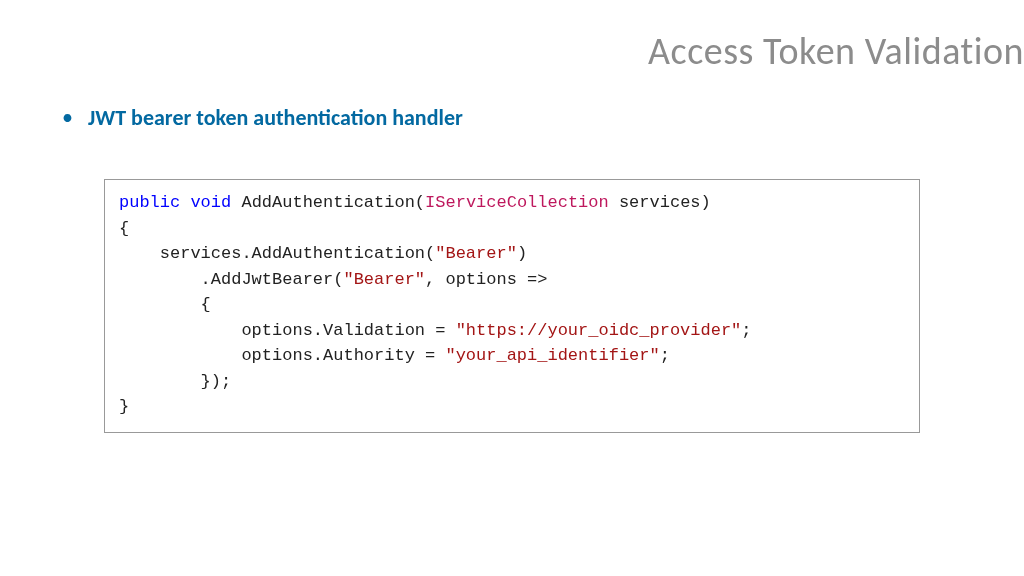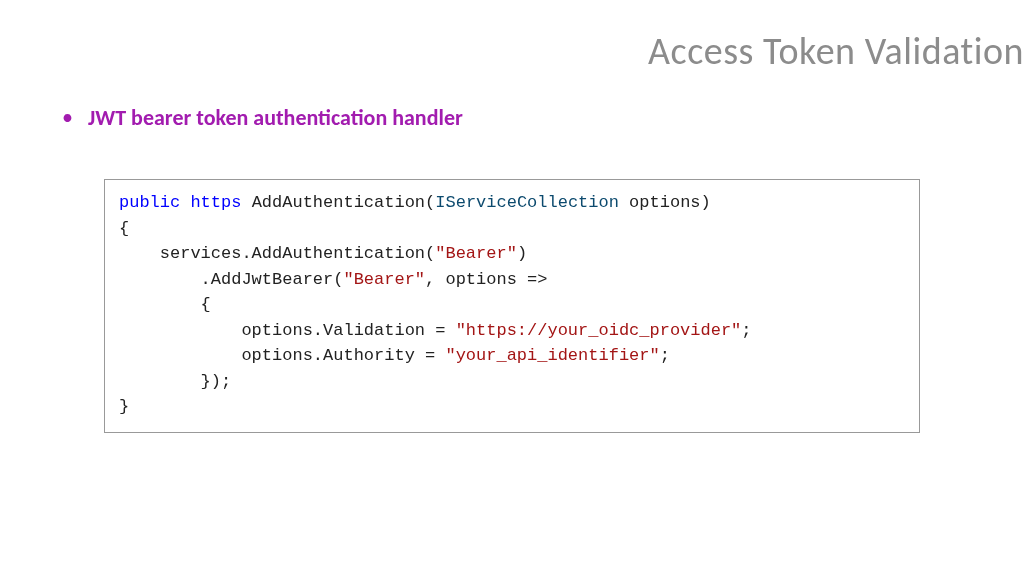--- a/index.html
+++ b/index.html
@@ -22,21 +22,21 @@
     text-align: right;
     color: #8c8c8c;
     font-size: 38px;
     font-weight: 400;
     margin: 28px 0 30px 0;
     letter-spacing: 0.5px;
   }
   .bullet {
     margin: 8px 0 0 62px;
     font-size: 22px;
-    color: #a21caf;
+    color: #0369a1;
     font-weight: 700;
     position: relative;
     padding-left: 26px;
   }
   .bullet::before {
     content: "•";
     position: absolute;
     left: 0;
     top: 0;
     font-weight: 400;
@@ -46,33 +46,33 @@
     border: 1px solid #999;
     padding: 10px 14px 12px 14px;
     font-family: Consolas, "Courier New", monospace;
     font-size: 17px;
     line-height: 1.5;
     white-space: pre;
     color: #222;
     overflow: hidden;
   }
   .kw  { color: #0000ff; }  
-  .typ { color: #0c4a6e; }  
+  .typ { color: #be185d; }  
   .str { color: #a31515; }
 </style>
 </head>
 <body>
 
 <div class="slide">
 
   <h1 class="title">Access Token Validation</h1>
 
   <div class="bullet">JWT bearer token authentication handler</div>
 
-  <div class="code-box"><span class="kw">public</span> <span class="kw">https</span><span> AddAuthentication(</span><span class="typ">IServiceCollection</span><span> options)</span>
+  <div class="code-box"><span class="kw">public</span> <span class="kw">void</span><span> AddAuthentication(</span><span class="typ">IServiceCollection</span><span> services)</span>
 <span>{</span>
 <span>    services.AddAuthentication(</span><span class="str">"Bearer"</span><span>)</span>
 <span>        .AddJwtBearer(</span><span class="str">"Bearer"</span><span>, options =&gt;</span>
 <span>        {</span>
 <span>            options.Validation = </span><span class="str">"https://your_oidc_provider"</span><span>;</span>
 <span>            options.Authority = </span><span class="str">"your_api_identifier"</span><span>;</span>
 <span>        });</span>
 <span>}</span></div>
 
 </div>

